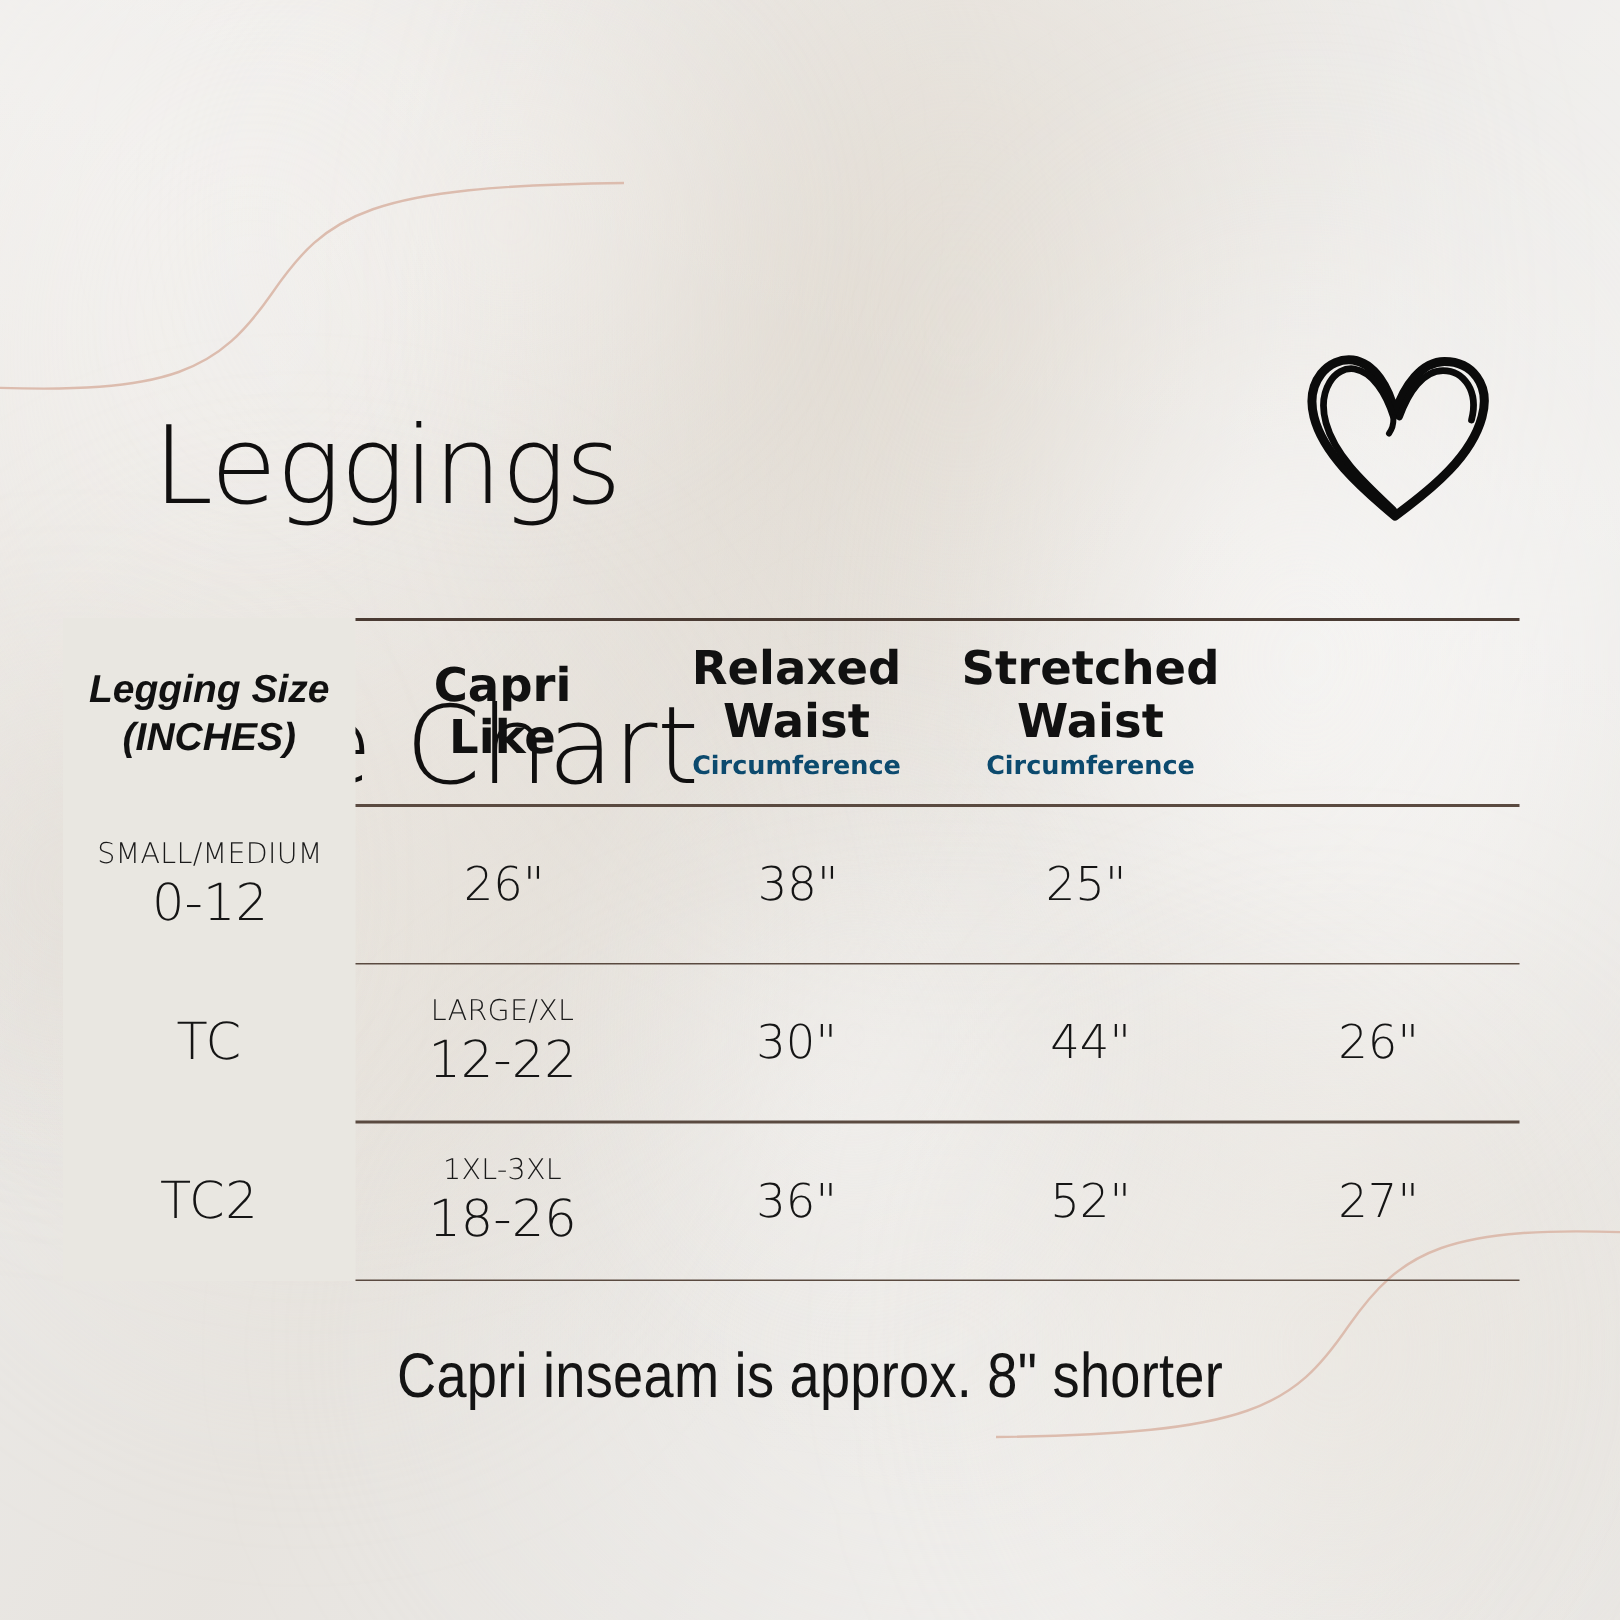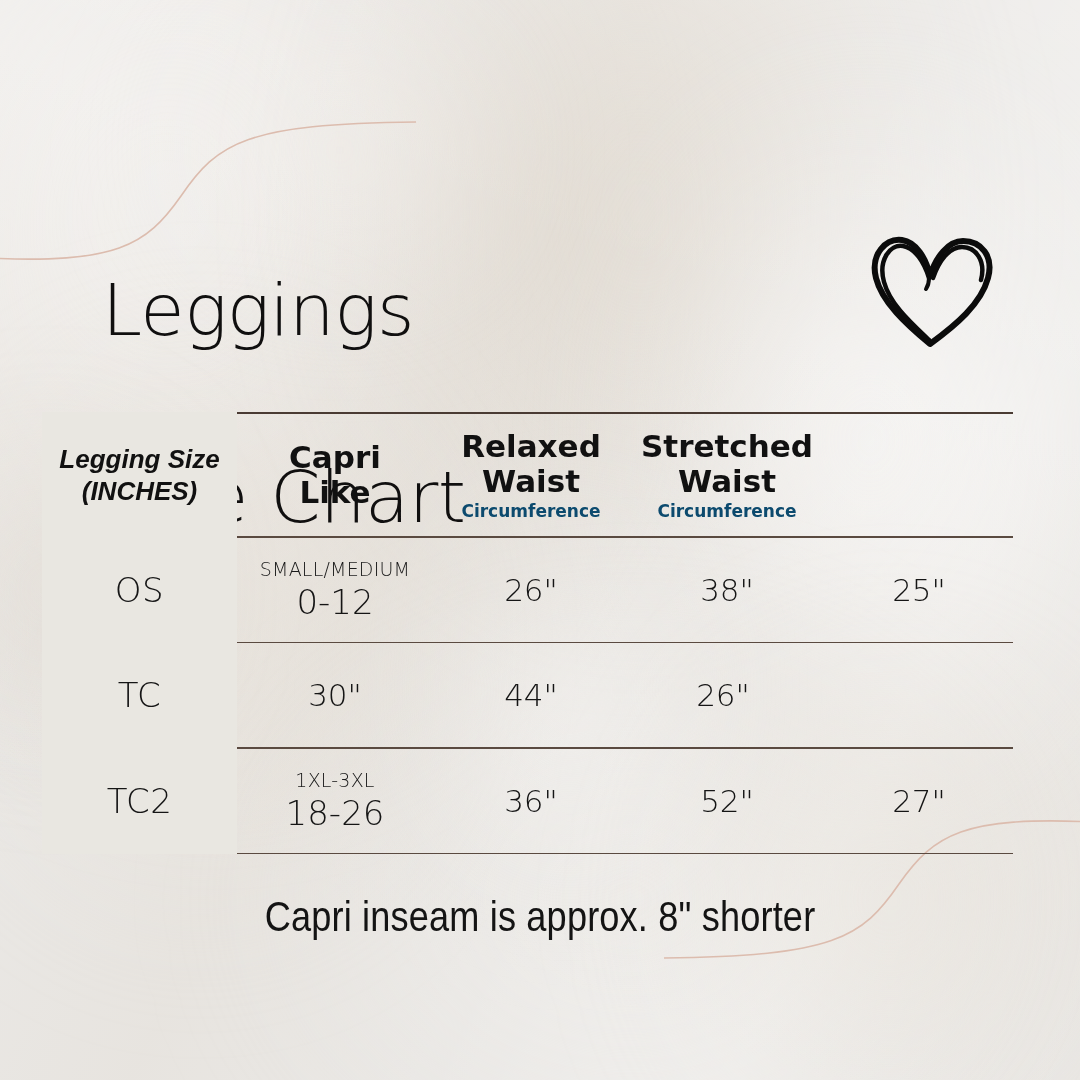--- a/index.html
+++ b/index.html
@@ -46,21 +46,21 @@
   
   #heart{position:absolute;left:866px;top:228px;z-index:3;}
 
   
   #table{
     position:absolute;left:42px;top:412px;width:971px;z-index:3;
   }
   .rule{height:2px;background:#4a3b33;width:100%;}
   .rule.thin{height:1.6px;background:#5a4a40;}
   .trow{display:flex;position:relative;}
-  .cell{display:flex;flex-direction:column;justify-content:center;text-align:center;}
+  .cell{display:flex;flex-direction:column;align-items:center;justify-content:center;text-align:center;}
   
   .c0{width:195px;}
   .c1{width:196px;}
   .c2{width:196px;}
   .c3{width:196px;}
   .c4{width:188px;}
 
   
   #tint{position:absolute;left:0;top:0;width:195px;bottom:0;background:#e9e7e1;z-index:0;}
   .trow > *{position:relative;z-index:1;}
@@ -170,23 +170,20 @@
     <div class="cell c3">
       <div class="hdr-main" style="white-space: pre-line;">Stretched
 Waist</div>
       <div class="hdr-sub">Circumference</div>
     </div>
   </div>
 
   <div class="rule thin"></div>
 
   <div class="trow drow">
-    <div class="cell c0">
-      <div class="v-size">OS</div>
-    </div>
     <div class="cell c1">
       <div class="v-fit-small">SMALL/MEDIUM</div>
       <div class="v-fit-range">0-12</div>
     </div>
     <div class="cell c2">
       <div class="v-meas">26"</div>
     </div>
     <div class="cell c3">
       <div class="v-meas">38"</div>
     </div>
@@ -194,20 +191,24 @@
       <div class="v-meas">25"</div>
     </div>
   </div>
 
   <div class="rule thin"></div>
 
   <div class="trow drow">
     <div class="cell c0">
       <div class="v-size">TC</div>
     </div>
+    <div class="cell c1">
+      <div class="v-fit-small">LARGE/XL</div>
+      <div class="v-fit-range">12-22</div>
+    </div>
     <div class="cell c2">
       <div class="v-meas">30"</div>
     </div>
     <div class="cell c3">
       <div class="v-meas">44"</div>
     </div>
     <div class="cell c4">
       <div class="v-meas">26"</div>
     </div>
   </div>

